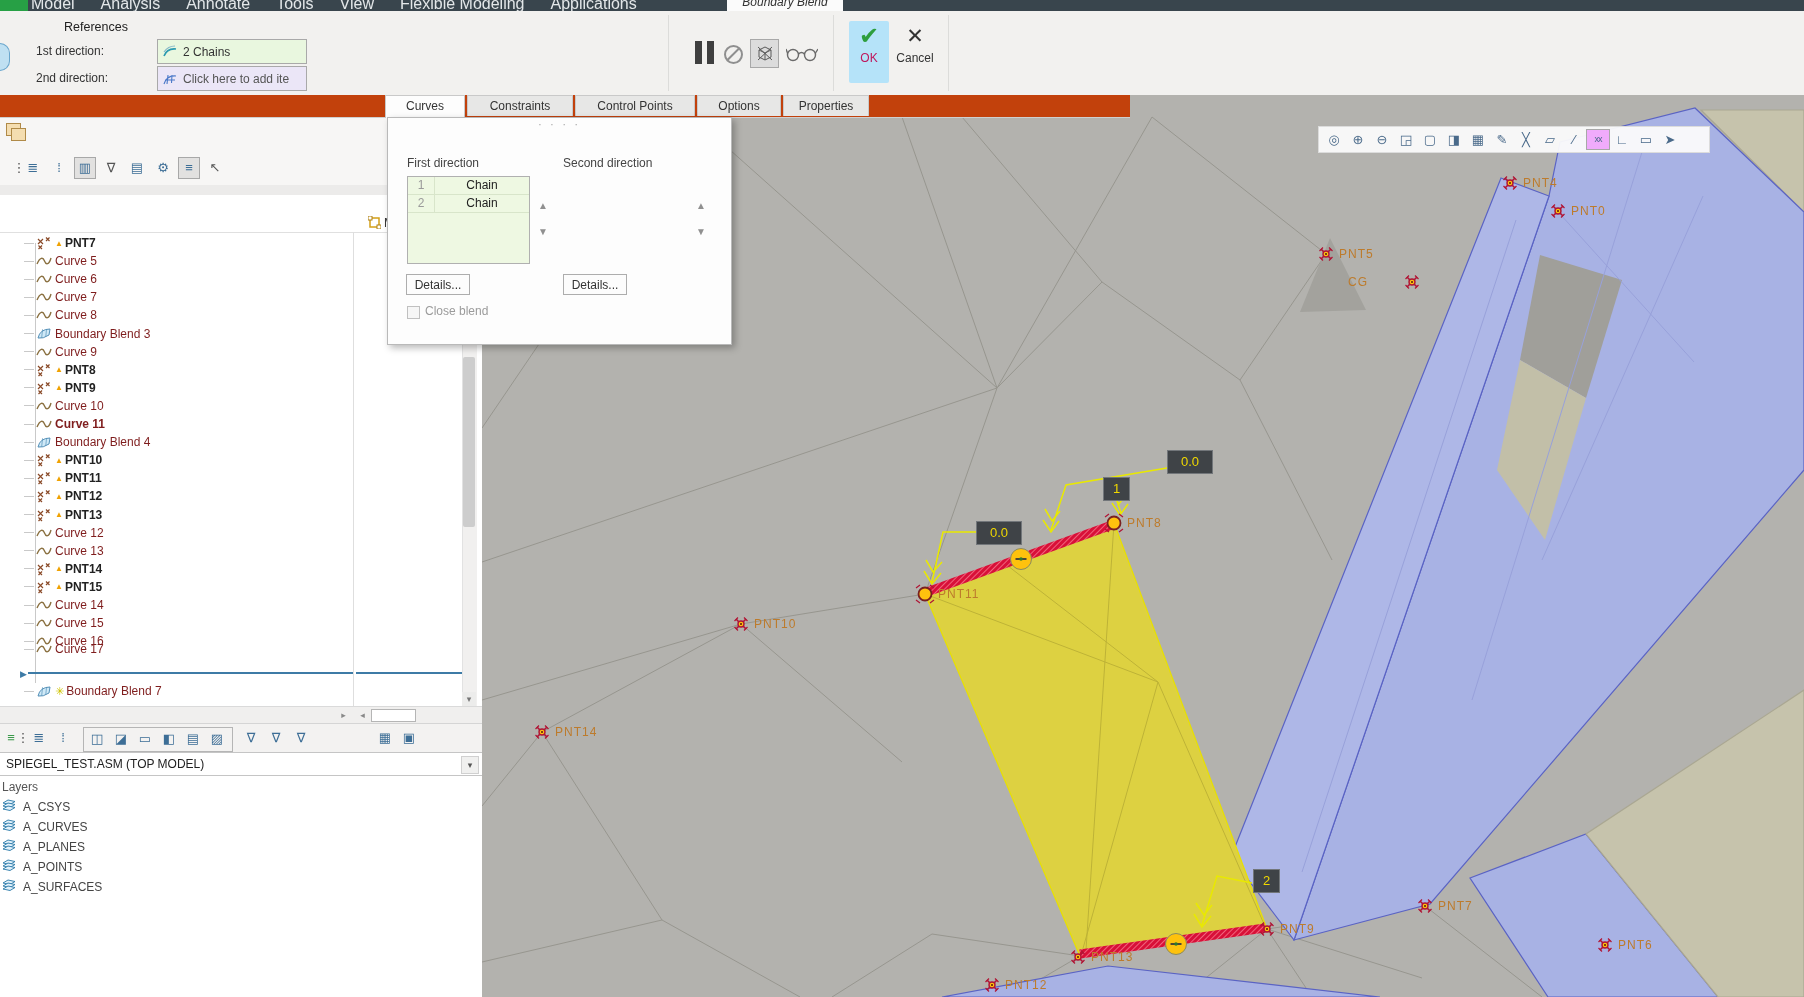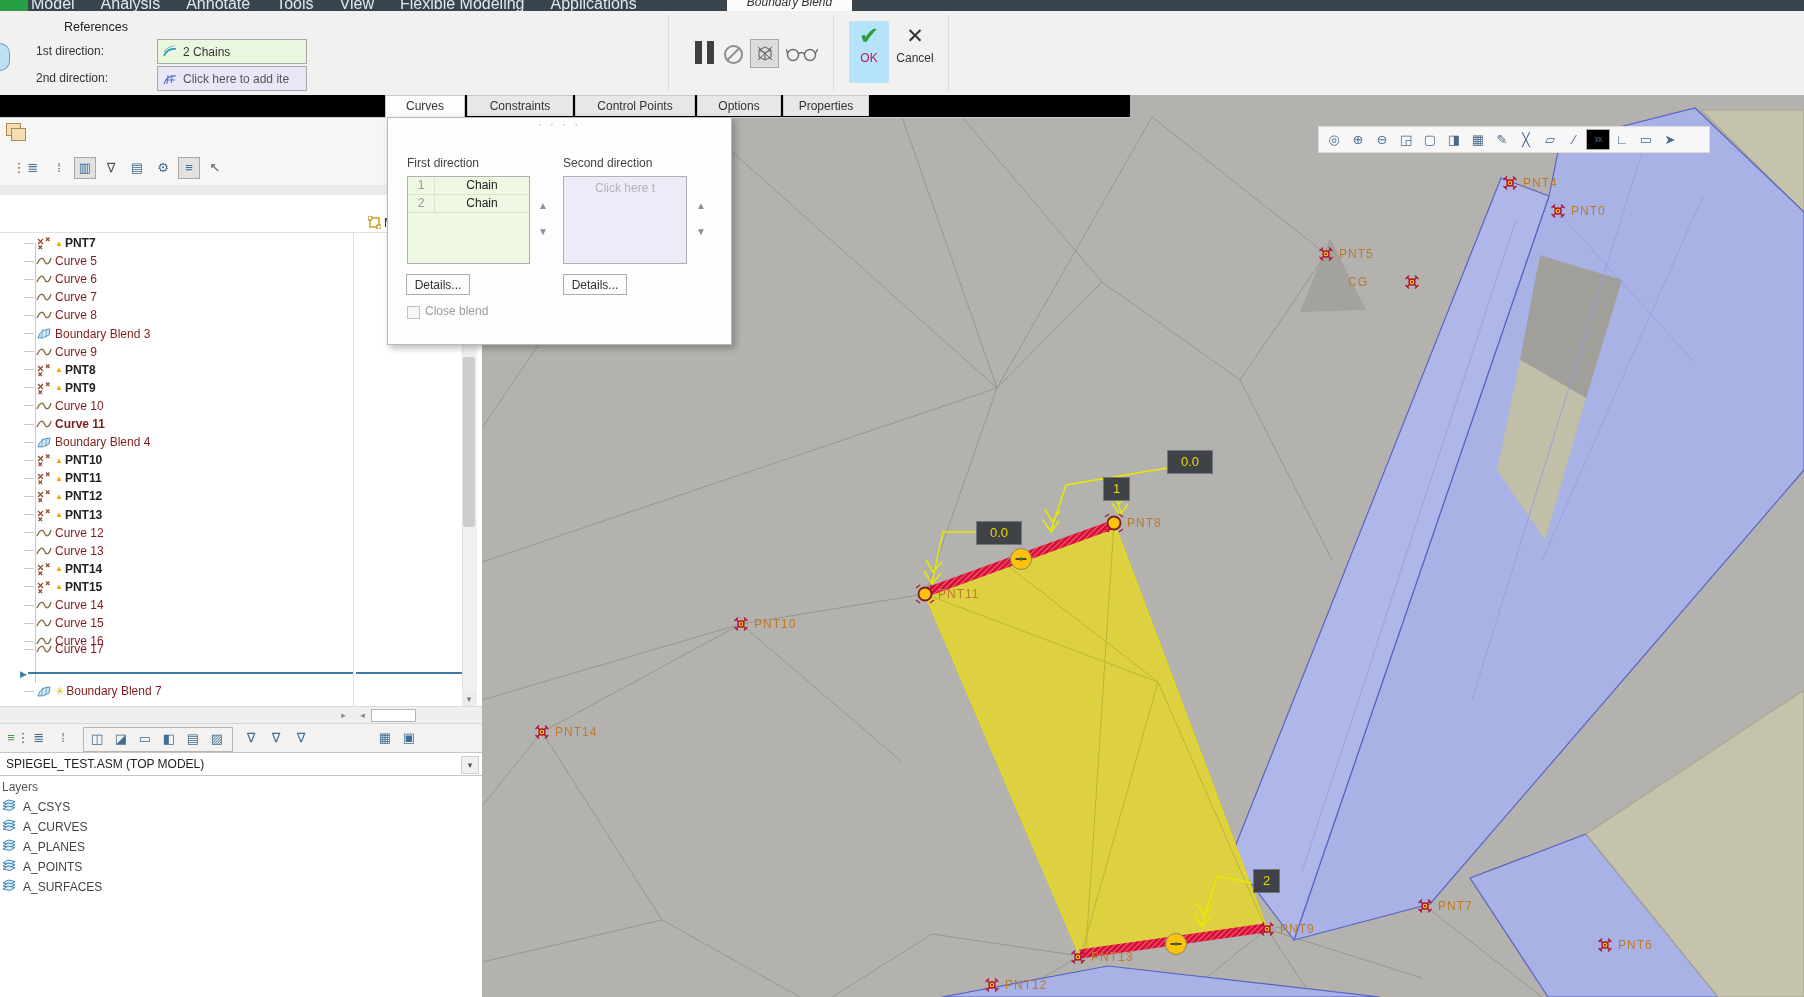--- a/index.html
+++ b/index.html
@@ -6,41 +6,41 @@
   #app{position:relative;width:1804px;height:997px;overflow:hidden;
        font-family:"Liberation Sans","DejaVu Sans",sans-serif;font-size:12px;color:#333;
        background:#f2f1ef;}
   .abs{position:absolute;}
   
   #menubar{left:0;top:0;width:1804px;height:11px;background:#39454d;z-index:20;}
   #filebtn{left:0;top:0;width:28px;height:11px;background:#27a045;}
   #menuitems{left:18px;top:0;height:11px;display:flex;overflow:hidden;}
   .menuitem{padding:0 13px;height:11px;overflow:hidden;color:#e3e7e9;font-size:16px;cursor:default;}
   .menuitem span{display:block;margin-top:-5px;}
-  #ribbontab{left:727px;top:0;width:125px;height:11px;background:#fbfbfb;overflow:hidden;text-align:center;}
+  #ribbontab{left:727px;top:0;width:116px;height:11px;background:#fbfbfb;overflow:hidden;text-align:center;}
   #ribbontab span{display:block;margin-top:-5px;font-style:italic;color:#333;}
   
   #ribbon{left:0;top:11px;width:1804px;height:84px;background:#f2f1ef;z-index:19;}
   .rsep{width:1px;top:4px;height:76px;background:#dcdcda;}
   #refgroup-title{left:64px;top:9px;font-size:12.5px;color:#222;}
   .reflabel{left:36px;color:#333;}
   .refbox{left:157px;width:148px;height:23px;border:1px solid #a9a9a9;display:flex;align-items:center;}
   .refbox .bicon{margin:0 5px 0 4px;flex:0 0 auto;}
   #leftfrag{left:0;top:32px;width:9px;height:26px;background:#bfe0f2;border:1px solid #6aa6cc;border-left:none;border-radius:0 12px 12px 0;}
   .pausebar{top:30px;width:7px;height:23px;background:#3f3f3f;}
   #forbid{left:724px;top:34px;width:15px;height:15px;border:2px solid #8f8f8f;border-radius:50%;}
   #forbid::after{content:"";position:absolute;left:-1px;top:6px;width:17px;height:2px;background:#8f8f8f;transform:rotate(-45deg);}
   #previewbox{left:750px;top:28px;width:27px;height:27px;background:#dcdcdc;border:1px solid #a8a8a8;display:flex;align-items:center;justify-content:center;}
   #okbtn{left:849px;top:10px;width:40px;height:62px;background:#b5e3f9;border-radius:2px;text-align:center;cursor:pointer;}
   #okbtn .chk{font-size:24px;line-height:30px;color:#2e9e3e;font-weight:bold;}
   #okbtn .lbl{color:#be185d;}
   #cancelbtn{left:891px;top:10px;width:48px;height:62px;text-align:center;cursor:pointer;}
   #cancelbtn .x{font-size:21px;line-height:30px;color:#333;font-weight:bold;}
   
-  #tabstrip{left:0;top:95px;width:1130px;height:22px;background:#000000;border-bottom:1px solid #cfcfcf;z-index:18;}
+  #tabstrip{left:0;top:95px;width:1130px;height:22px;background:#c2410c;border-bottom:1px solid #cfcfcf;z-index:18;}
   .dlgtab{position:absolute;top:0;height:21px;line-height:21px;text-align:center;background:#e7e7e6;
           border:1px solid #c9c9c9;border-bottom:none;box-sizing:border-box;color:#333;cursor:pointer;}
   .dlgtab.active{background:#fdfdfd;height:23px;z-index:2;}
   
   #navigator{left:0;top:117px;width:482px;height:880px;background:#f7f6f5;z-index:15;border-right:1px solid #d8d8d6;box-sizing:border-box;}
   .navicon{position:absolute;width:22px;height:22px;text-align:center;line-height:22px;color:#3d6e96;font-size:13px;cursor:pointer;}
   .navicon.pressed{background:#e2e1e0;border:1px solid #a8a8a8;box-sizing:border-box;line-height:20px;}
   .navicon.dark{color:#555;}
   #treeheader{left:0;top:97px;width:482px;height:18px;background:#fff;border-bottom:1px solid #e0e0e0;}
   #tree{left:0;top:0;}
@@ -85,21 +85,21 @@
   .detailsbtn{position:absolute;width:64px;height:21px;background:#fcfcfc;border:1px solid #adadad;
               text-align:center;line-height:20px;color:#333;cursor:pointer;box-sizing:border-box;}
   #closeblendbox{position:absolute;left:19px;top:188px;width:11px;height:11px;border:1px solid #c0c0c0;background:#f6f6f6;}
   #closeblendlbl{position:absolute;left:37px;top:186px;color:#9b9b9b;}
   
   #scene{left:0;top:0;z-index:1;}
   #gfxtoolbar{left:1318px;top:126px;width:392px;height:27px;background:rgba(251,251,251,.95);
               border:1px solid #dcdcdc;z-index:6;display:flex;align-items:center;padding-left:3px;box-sizing:border-box;}
   .gico{width:24px;height:21px;text-align:center;line-height:21px;color:#4a6a8a;font-size:13px;cursor:pointer;flex:0 0 auto;}
   .gico.small{font-size:9px;letter-spacing:-1px;}
-  .gico.pressed{background:#000000;border:1px solid #a8a8a8;box-sizing:border-box;line-height:19px;}
+  .gico.pressed{background:#f0abfc;border:1px solid #a8a8a8;box-sizing:border-box;line-height:19px;}
   .ptlabel{position:absolute;color:#bd7b2c;letter-spacing:1px;z-index:4;white-space:nowrap;}
   .vbox{position:absolute;height:24px;background:#3f4347;border:1px solid #72767a;box-sizing:border-box;
         color:#f0d800;text-align:center;line-height:22px;font-size:13px;z-index:5;cursor:pointer;}
   
   .folders{position:absolute;width:13px;height:11px;background:#f4ddb0;border:1px solid #b08a48;}
 </style>
 </head>
 <body>
 
 <div id="app">
@@ -794,23 +794,20 @@
         <div class="lrow">
           <span class="num">2</span>
           <span class="val">Chain</span>
         </div>
       </div>
     <div class="updn" style="left:148px;top:82px;">▲</div>
     <div class="updn" style="left:148px;top:108px;">▼</div>
     <div class="detailsbtn" style="left:18px;top:156px;">Details...</div>
 
     <div class="dirlabel" style="left:175px;top:38px;">Second direction</div>
-    <div id="list2" class="dirlist" style="left:175px;top:58px;width:124px;">
-      <span class="placeholder">Click here t</span>
-    </div>
     <div class="updn" style="left:306px;top:82px;">▲</div>
     <div class="updn" style="left:306px;top:108px;">▼</div>
     <div class="detailsbtn" style="left:175px;top:156px;">Details...</div>
 
     <div id="closeblendbox"></div>
     <div id="closeblendlbl">Close blend</div>
   </div>
 
 </div>
 

